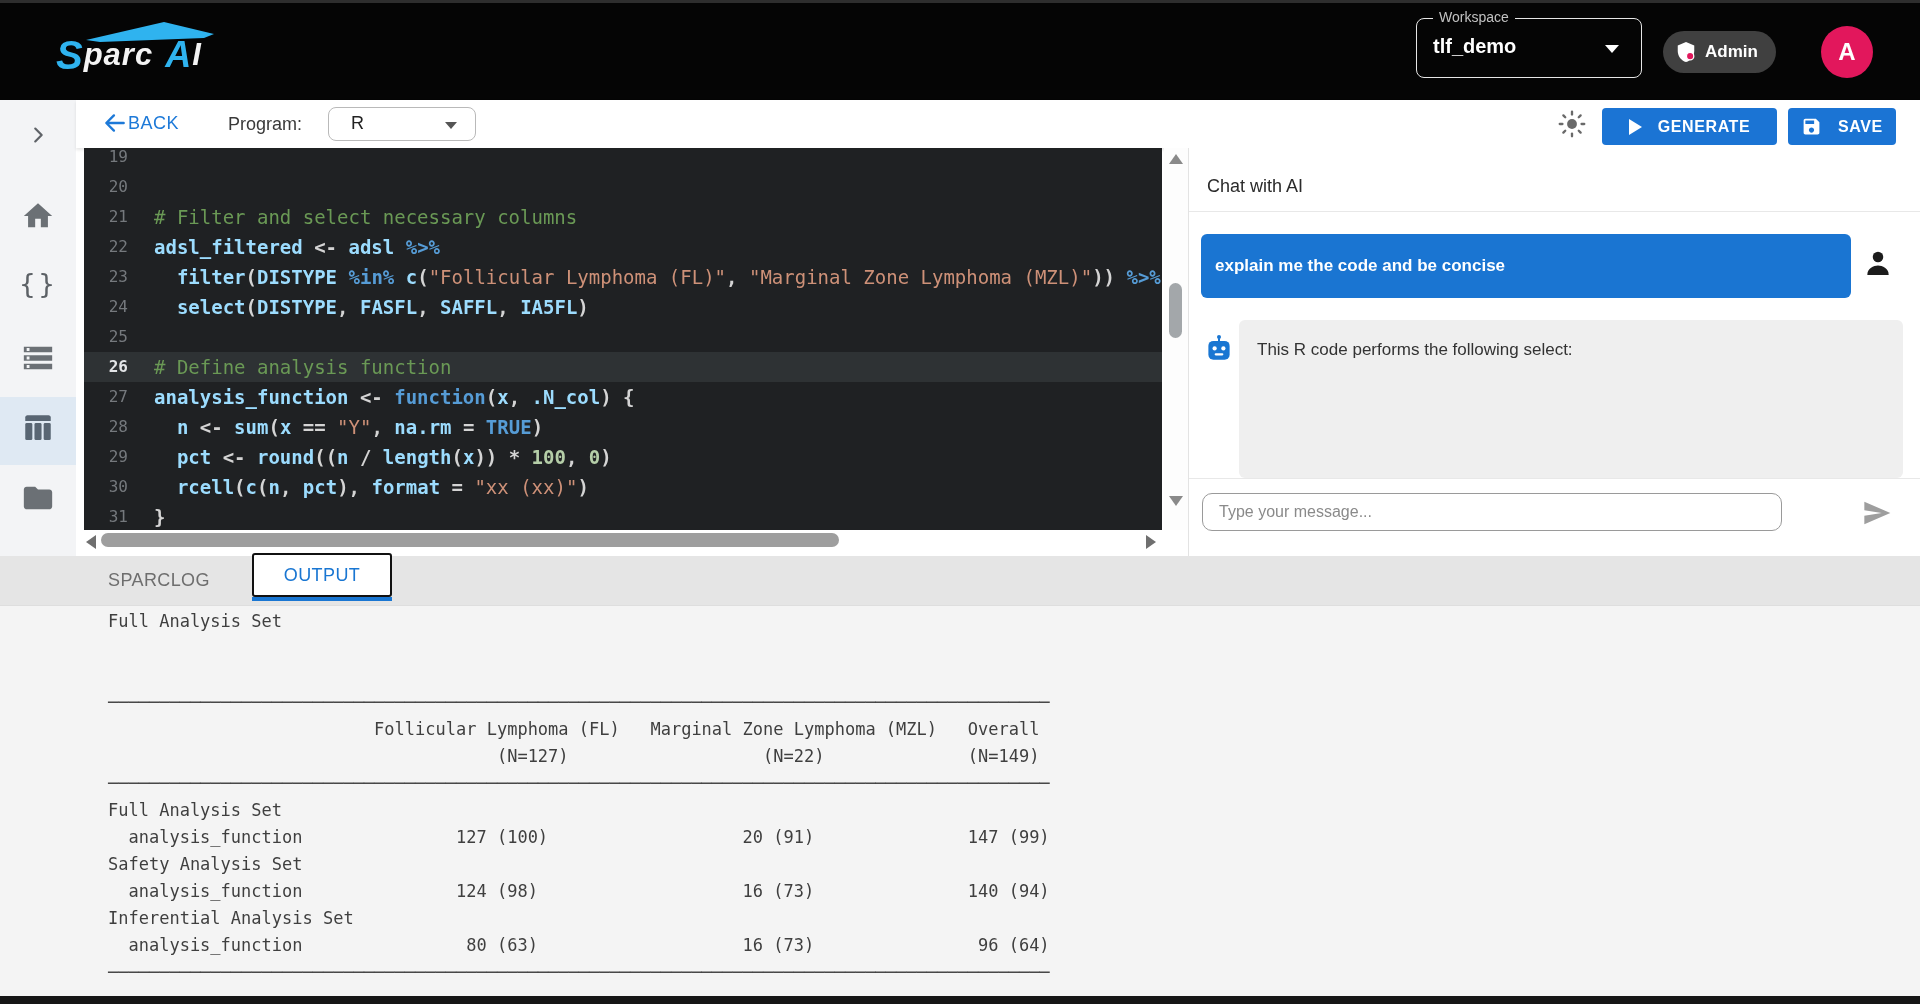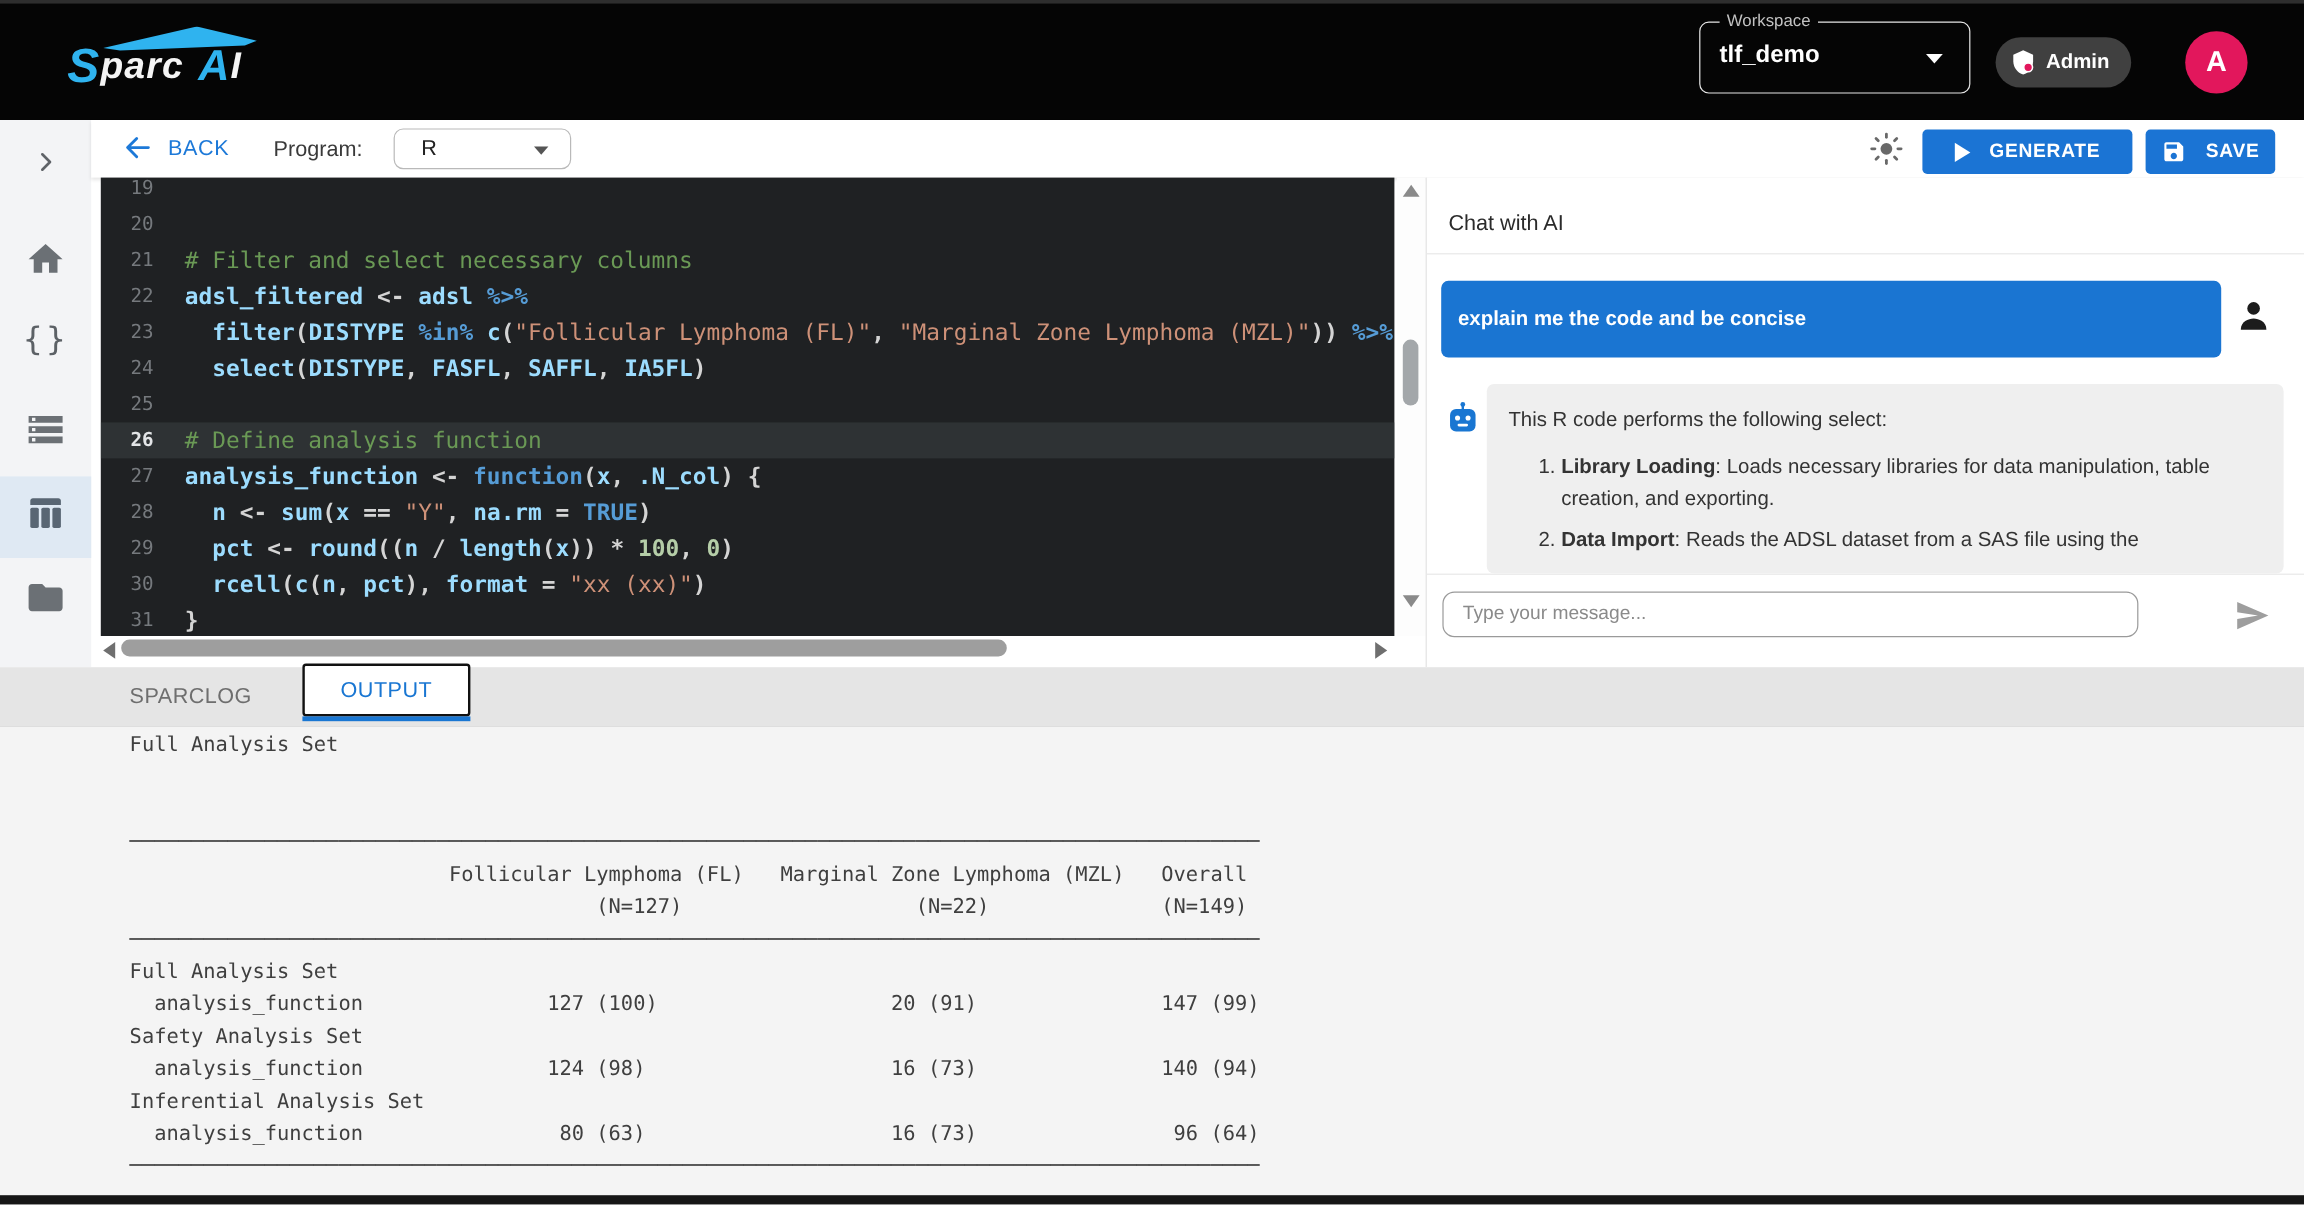--- a/index.html
+++ b/index.html
@@ -30,21 +30,21 @@
 
   
   .sidebar{position:absolute;left:0;top:100px;width:76px;height:456px;background:#f3f4f6;}
   .sb-item{position:absolute;left:0;width:76px;display:flex;justify-content:center;cursor:pointer;}
   .sb-active-band{position:absolute;left:0;top:297px;width:76px;height:68px;background:#dfe9f3;}
   .sb-braces{font-family:"DejaVu Sans", sans-serif;font-size:27px;color:#5c6166;letter-spacing:2px;font-weight:400;}
 
   
   .toolbar{position:absolute;left:76px;top:100px;width:1844px;height:48px;background:#fff;
            box-shadow:0 2px 3px rgba(0,0,0,.10);}
-  .back-btn{position:absolute;left:26px;top:10px;display:flex;align-items:center;gap:12px;cursor:pointer;}
+  .back-btn{position:absolute;left:26px;top:10px;display:flex;align-items:center;gap:0;cursor:pointer;}
   .back-label{color:#1d79d8;font-size:18px;font-weight:500;letter-spacing:.5px;}
   .prog-label{position:absolute;left:152px;top:14px;font-size:18px;color:#3a3a3a;}
   .prog-select{position:absolute;left:252px;top:7px;width:148px;height:34px;border:1px solid #b9b9b9;
                border-radius:8px;box-sizing:border-box;cursor:pointer;background:#fff;}
   .prog-value{position:absolute;left:22px;top:5px;font-size:18px;color:#222;}
   .prog-caret{position:absolute;right:18px;top:14px;width:0;height:0;
               border-left:6px solid transparent;border-right:6px solid transparent;border-top:7px solid #555;}
   .theme-btn{position:absolute;left:1482px;top:10px;cursor:pointer;}
   .btn{position:absolute;top:8px;height:37px;background:#1b74d4;border-radius:4px;color:#fff;
        display:flex;align-items:center;justify-content:center;gap:16px;font-size:16px;font-weight:bold;
@@ -288,24 +288,20 @@
           <circle cx="12" cy="2.4" r="1.6" fill="#1976d2"></circle>
           <rect x="11.2" y="3.4" width="1.6" height="2.4" fill="#1976d2"></rect>
           <rect x="3.5" y="5.5" width="17" height="15" rx="4" fill="#1976d2"></rect>
           <circle cx="8.5" cy="11.5" r="1.7" fill="#fff"></circle>
           <circle cx="15.5" cy="11.5" r="1.7" fill="#fff"></circle>
           <rect x="8.5" y="15.3" width="7" height="1.8" rx="0.9" fill="#fff"></rect>
         </svg>
       </div>
       <div class="ai-bubble">
         <div>This R code performs the following select:</div>
-        <ol id="ai-list">
-            <li><b>Library Loading</b>: Loads necessary libraries for data manipulation, table creation, and exporting.</li>
-            <li><b>Data Import</b>: Reads the ADSL dataset from a SAS file using the</li>
-          </ol>
       </div>
     </div>
 
     <div class="chat-input-row">
       <input class="chat-field" type="text" placeholder="Type your message..." style="">
       <div class="send-btn">
         <svg width="32" height="32" viewBox="0 0 24 24">
             <path fill="#9e9e9e" d="M2.5 20.5 22 12 2.5 3.5v6.4L15.5 12 2.5 14.1z"></path>
           </svg>
       </div>

